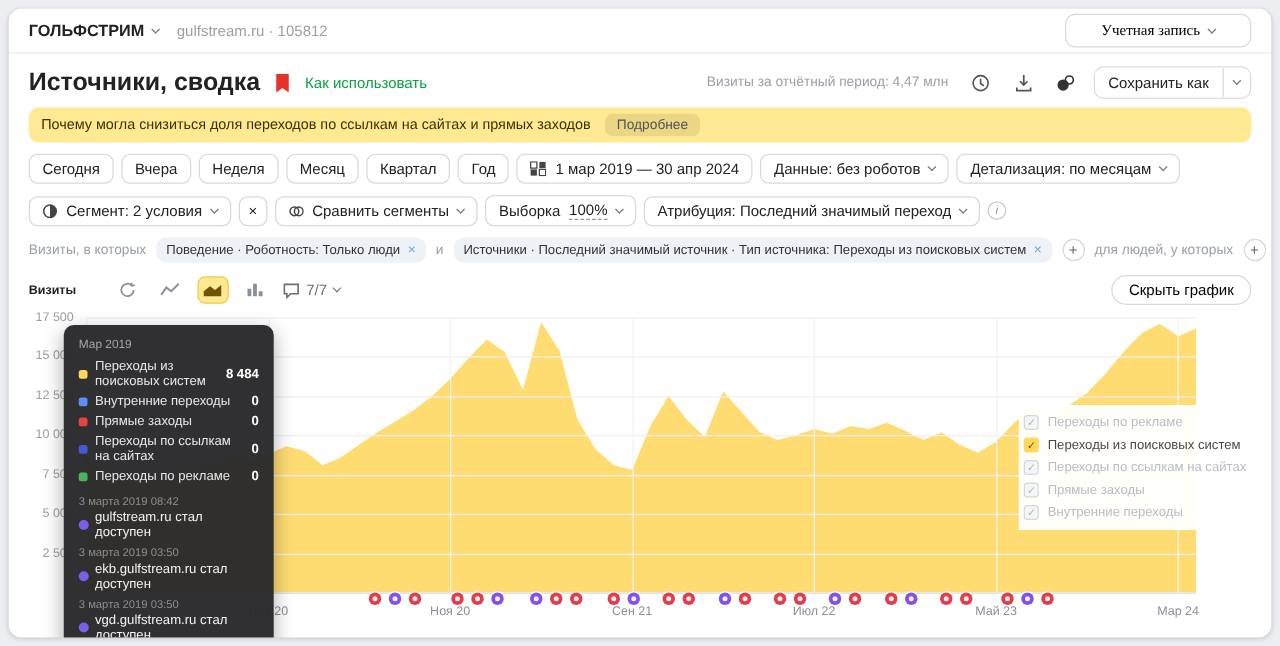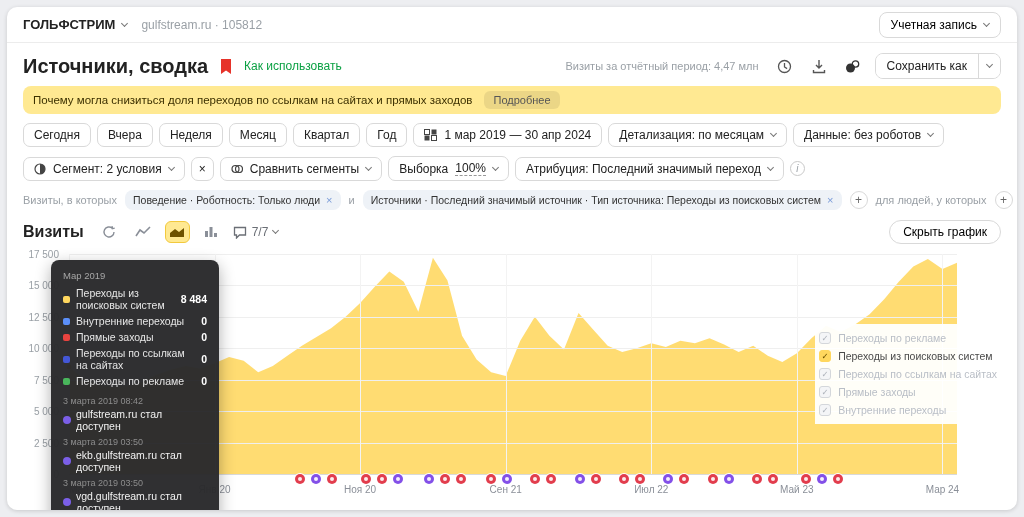--- a/index.html
+++ b/index.html
@@ -6,21 +6,21 @@
   body { margin:0; background:#edeef1; font-family:"Liberation Sans", sans-serif; color:#222; }
   .card { position:relative; width:1010px; height:503px; margin:7px auto; background:#fff;
           border-radius:10px; box-shadow:0 1px 4px rgba(0,0,0,.16); overflow:hidden; }
 
   
   .topbar { display:flex; align-items:center; height:36px; padding:0 16px; border-bottom:1px solid #ececec; }
   .brand { font-weight:bold; font-size:13px; display:flex; align-items:center; gap:7px; cursor:pointer; }
   .counter { color:#9aa0a6; font-size:12px; margin-left:14px; }
   .spacer { flex:1; }
   .acct-btn { font-size:12px; border:1px solid #d9d9d9; border-radius:8px; background:#fff;
-              padding:5px 11px; display:flex; align-items:center; gap:7px; cursor:pointer; }
+              padding:5px 28px; display:flex; align-items:center; gap:7px; cursor:pointer;font-family:Liberation Serif, serif; }
   .chev { width:5px; height:5px; border-right:1.4px solid #777; border-bottom:1.4px solid #777;
           transform:rotate(45deg); display:inline-block; margin-top:-3px; }
 
   
   .title-row { display:flex; align-items:center; padding:10px 16px 7px; gap:10px; }
   h1 { font-size:20px; margin:0; font-weight:700; }
   .howto { color:#0ca144; font-size:12px; cursor:pointer; }
   .visits-total { color:#9aa0a6; font-size:11px; margin-right:4px; }
   .iconplain { width:24px; height:22px; display:flex; align-items:center; justify-content:center; color:#555; cursor:pointer; }
   .save-btn { display:flex; border:1px solid #d9d9d9; border-radius:8px; overflow:hidden; cursor:pointer; }
@@ -41,21 +41,21 @@
           display:inline-flex; align-items:center; gap:6px; cursor:pointer; white-space:nowrap; }
   .chip .x { color:#7a9bd8; font-size:11px; }
   .plus { width:18px; height:18px; border:1px solid #d9d9d9; border-radius:50%; display:inline-flex;
           align-items:center; justify-content:center; color:#666; font-size:12px; cursor:pointer; flex:none; }
   .muted { color:#9aa0a6; font-size:11px; white-space:nowrap; }
   .info { width:15px; height:15px; border:1px solid #c9c9c9; border-radius:50%; color:#9aa0a6; font-size:10px;
           display:inline-flex; align-items:center; justify-content:center; font-style:italic; }
 
   
   .chart-controls { display:flex; align-items:center; gap:9px; margin:10px 16px 0; }
-  .metric { font-size:16px; font-weight:700; margin-right:4px; }
+  .metric { font-size:10px; font-weight:700; margin-right:20px; }
   .cicon { width:25px; height:22px; display:flex; align-items:center; justify-content:center; border-radius:6px;
            color:#8a8f98; cursor:pointer; }
   .cicon.active { background:#ffe992; border:1px solid #f2c93d; color:#6e5300; }
   .bubble-group { display:flex; align-items:center; gap:5px; color:#6b6f76; font-size:12px; cursor:pointer; }
   .hide-chart { margin-left:auto; border:1px solid #d9d9d9; border-radius:15px; padding:4px 13px; font-size:12px; background:#fff; cursor:pointer; }
 
   
   .chart-wrap { position:relative; margin:8px 16px 0; height:246px; }
   .ylabels { position:absolute; left:0; top:2px; bottom:24px; width:40px; }
   .ylab { position:absolute; right:4px; transform:translateY(-50%); font-size:10px; color:#9aa0a6; white-space:nowrap; }
@@ -167,25 +167,25 @@
     <button class="btn">
       <svg width="13" height="12" viewBox="0 0 13 12">
           <rect x="0.5" y="0.5" width="5" height="5" fill="none" stroke="#444"></rect>
           <rect x="7.5" y="0.5" width="5" height="5" fill="#444"></rect>
           <rect x="0.5" y="6.5" width="5" height="5" fill="#444"></rect>
           <rect x="7.5" y="6.5" width="5" height="5" fill="none" stroke="#444"></rect>
         </svg>
       <span>1 мар 2019 — 30 апр 2024</span>
     </button>
     <button class="btn">
+      <span>Данные: без роботов</span>
+      <span class="chev"></span>
+    </button>
+    <button class="btn">
       <span>Детализация: по месяцам</span>
-      <span class="chev"></span>
-    </button>
-    <button class="btn">
-      <span>Данные: без роботов</span>
       <span class="chev"></span>
     </button>
   </div>
 
   <div class="row">
     <button class="btn">
       <svg width="12" height="12" viewBox="0 0 12 12">
           <circle cx="6" cy="6" r="5" fill="none" stroke="#444" stroke-width="1.2"></circle>
           <path d="M6 1a5 5 0 0 1 0 10z" fill="#444"></path>
         </svg>

